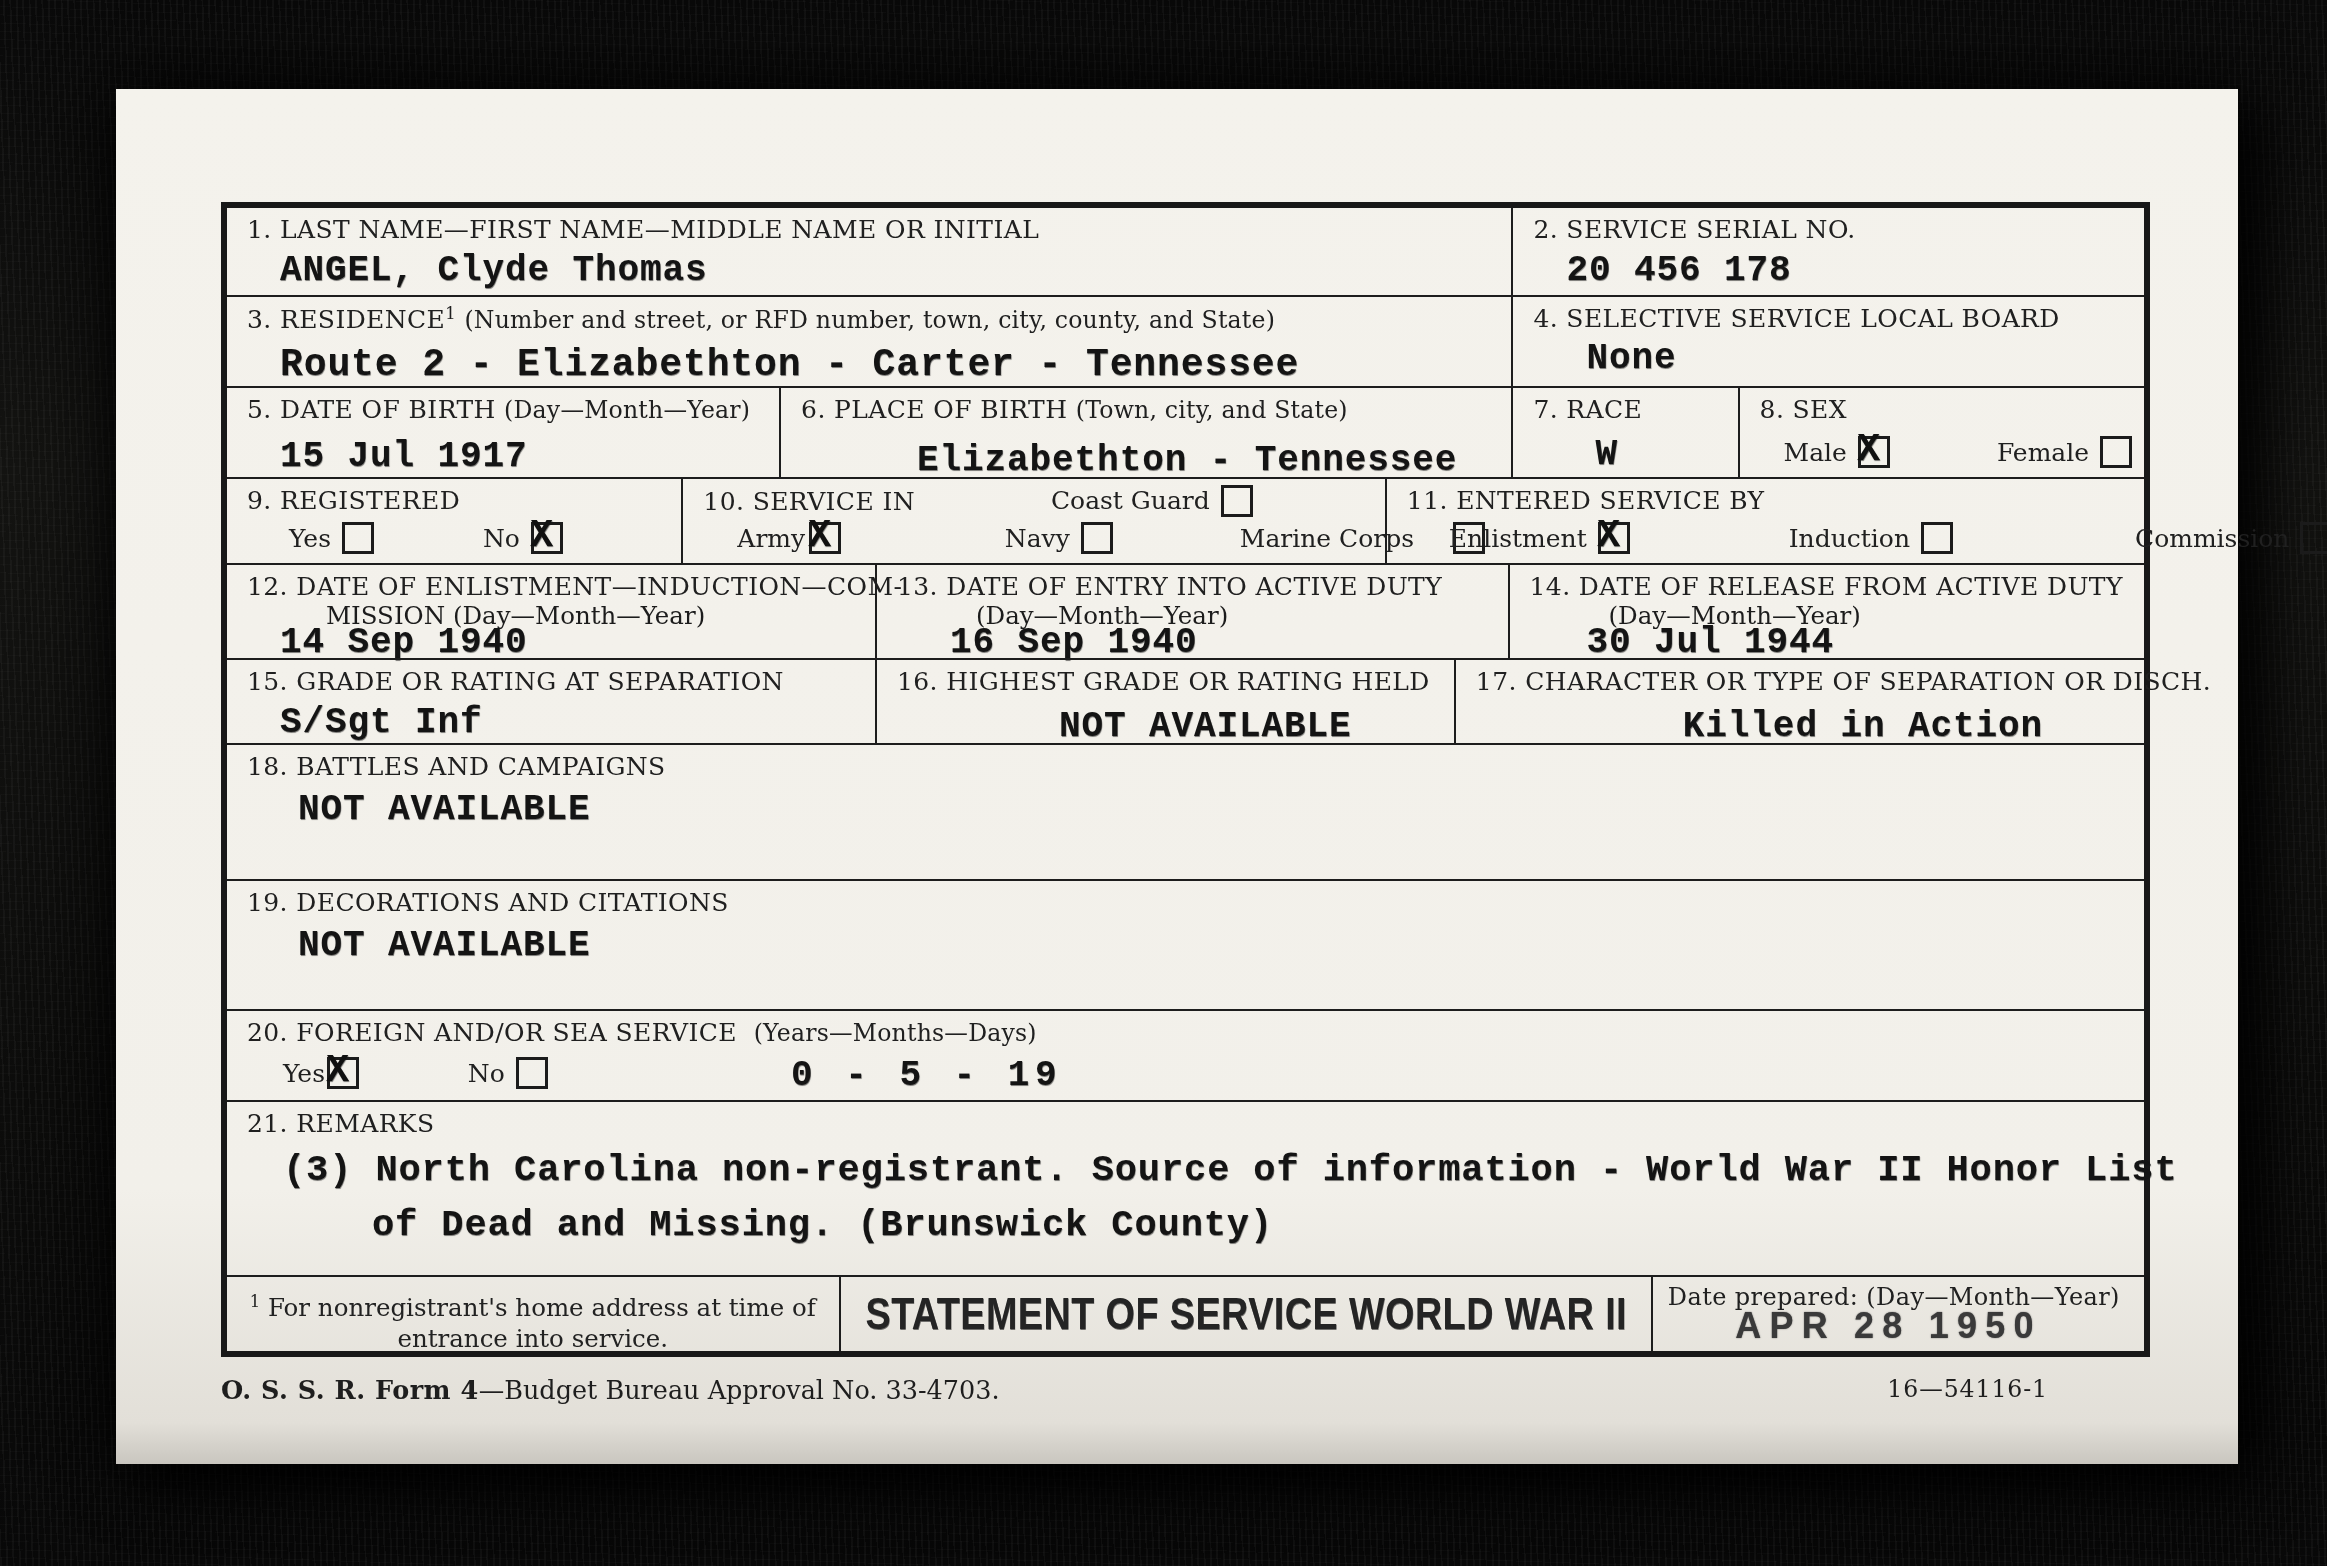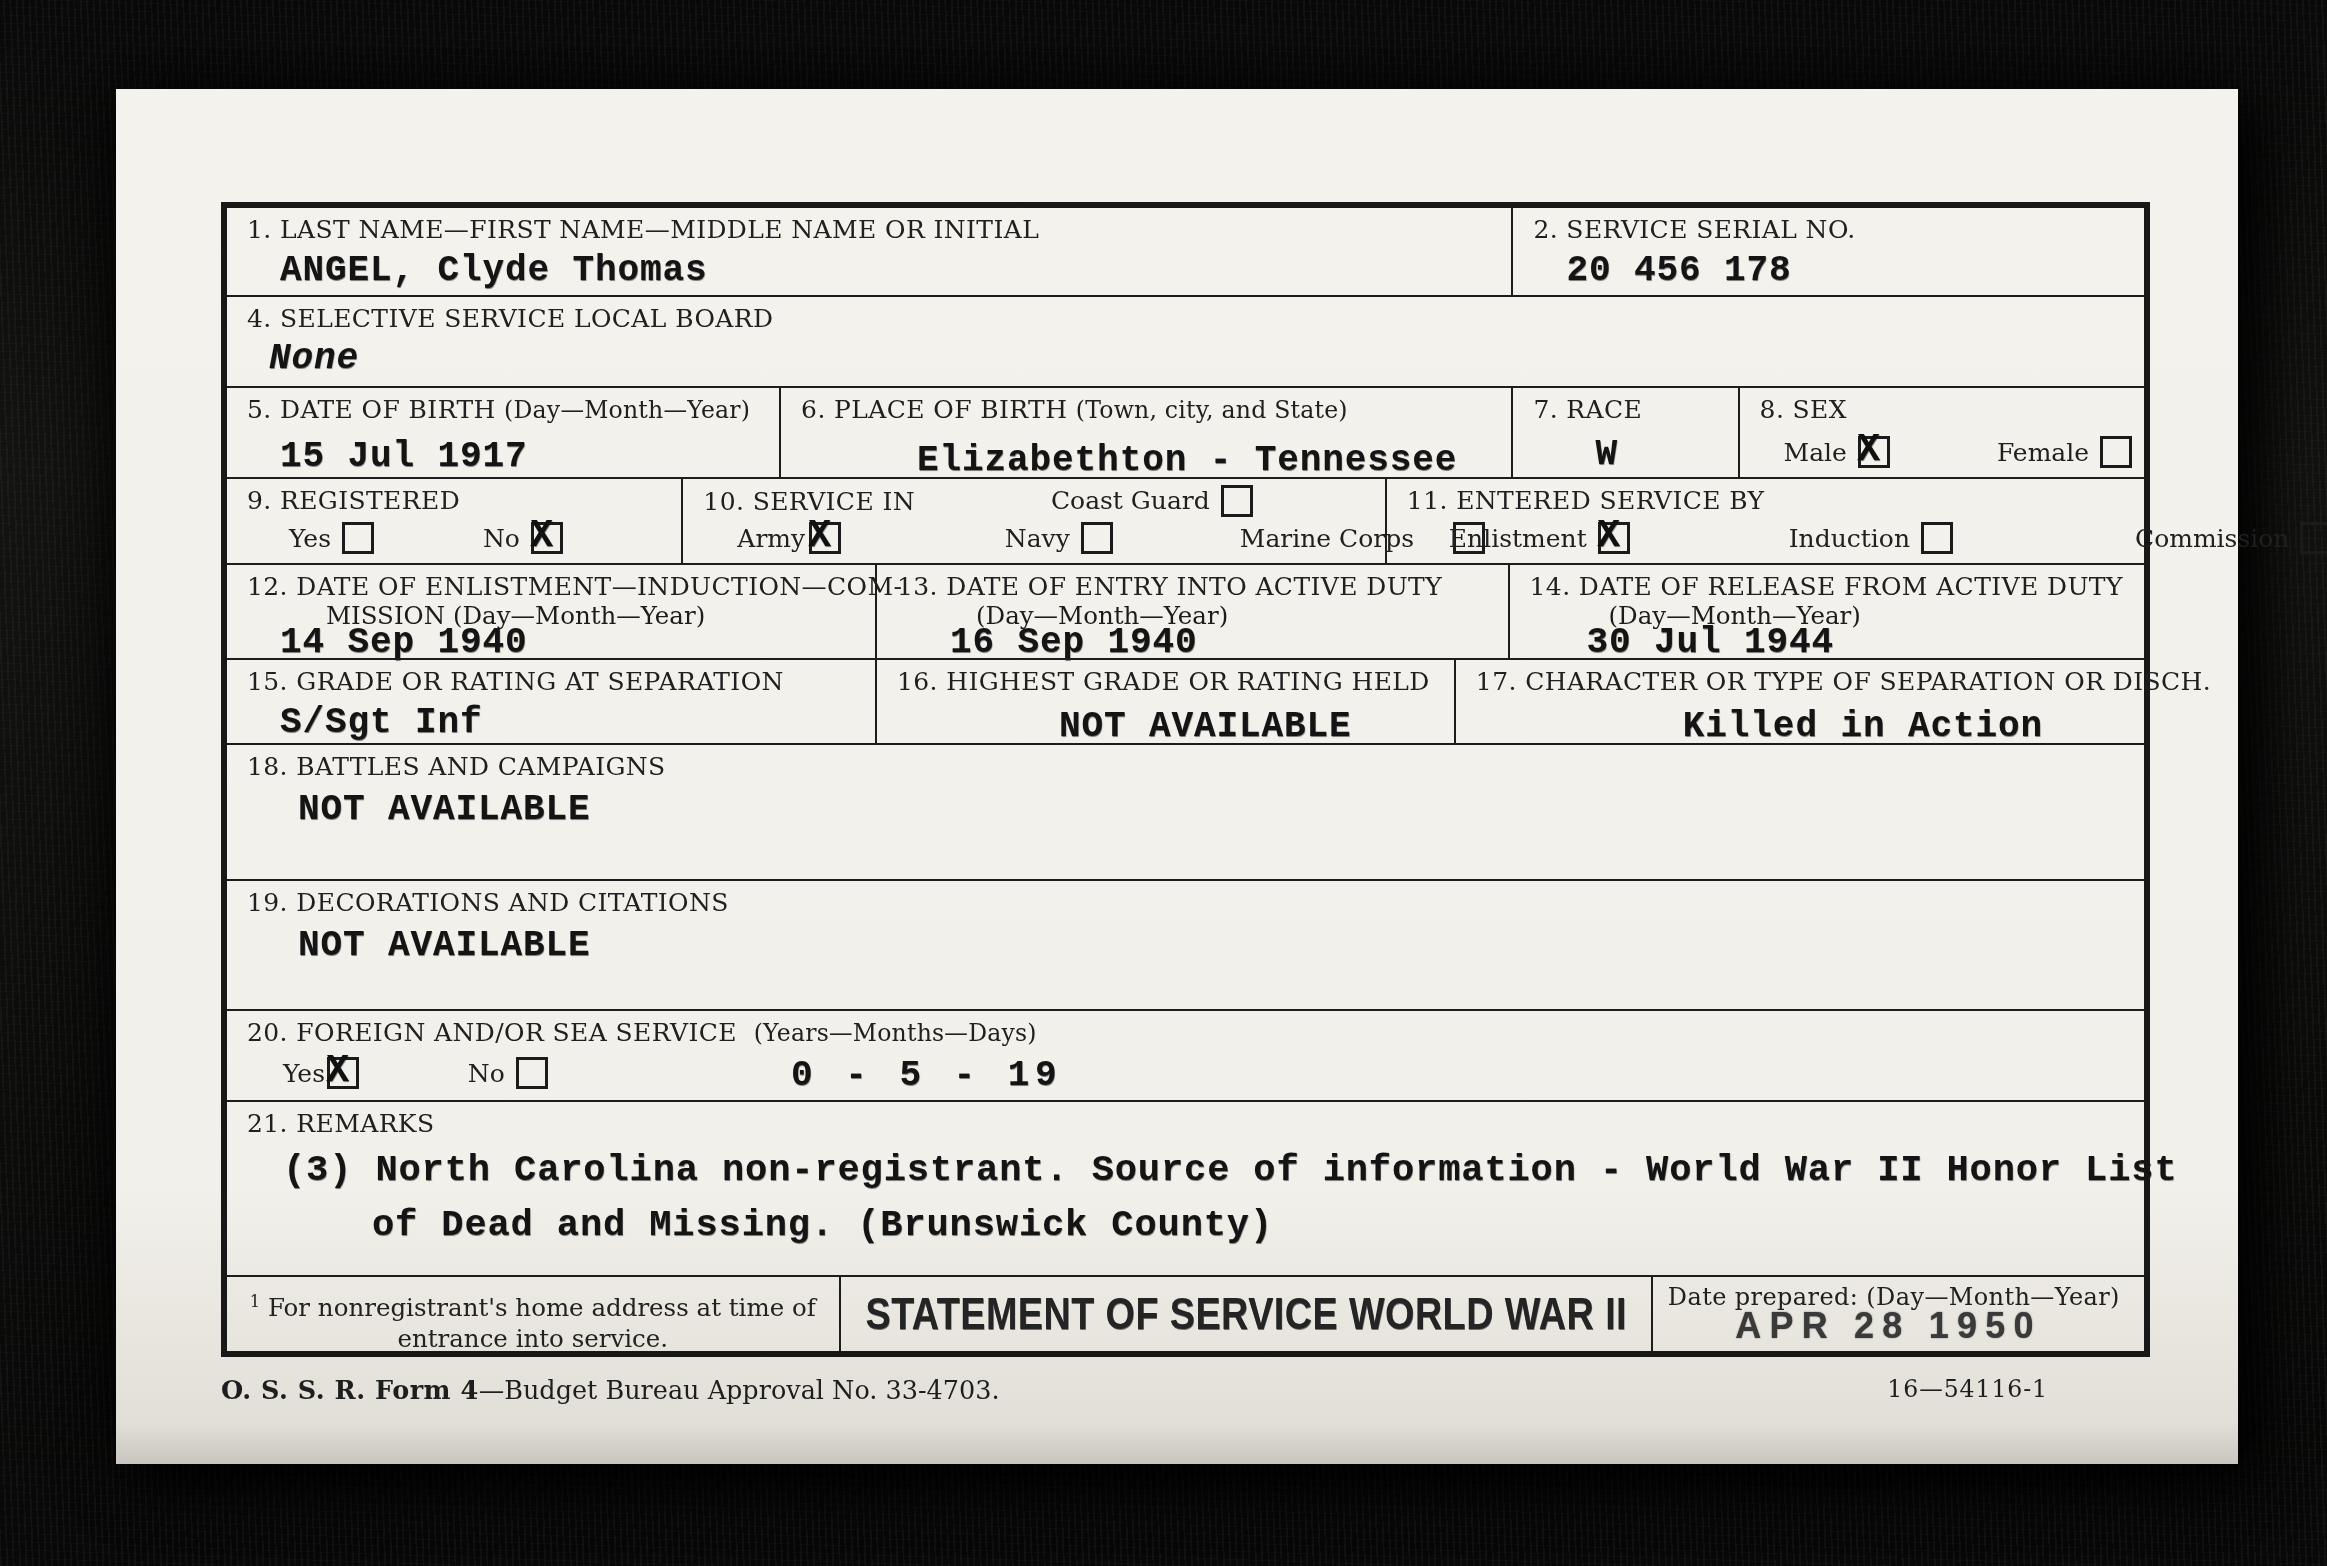--- a/index.html
+++ b/index.html
@@ -96,23 +96,27 @@
           <div class="lbl">1. LAST NAME—FIRST NAME—MIDDLE NAME OR INITIAL</div>
           <div class="typed" style="left:53px;bottom:3.6px;">ANGEL, Clyde Thomas</div>
         </div>
         <div class="cell" style="width:33%">
           <div class="lbl">2. SERVICE SERIAL NO.</div>
           <div class="typed" style="left:53px;bottom:3.6px;">20 456 178</div>
         </div>
       </div>
 
       <div class="row r2">
+        <div class="cell" style="width:67%">
+          <div class="lbl"><span>3. RESIDENCE</span><sup>1</sup>&nbsp;<span class="note">(Number and street, or RFD number, town, city, county, and State)</span></div>
+          <div class="typed" style="left:53px;bottom:0px;font-size:38px;">Route 2 - Elizabethton - Carter - Tennessee</div>
+        </div>
         <div class="cell" style="width:33%">
           <div class="lbl">4. SELECTIVE SERVICE LOCAL BOARD</div>
-          <div class="typed" style="left:42px;bottom:7.3px;font-style:italic;">None</div>
+          <div class="typed" style="left:73px;bottom:7.3px;">None</div>
         </div>
       </div>
 
       <div class="row r3">
         <div class="cell" style="width:28.8%">
           <div class="lbl"><span>5. DATE OF BIRTH</span> <span class="note">(Day—Month—Year)</span></div>
           <div class="typed" style="left:53px;bottom:0px;">15 Jul 1917</div>
         </div>
         <div class="cell" style="width:38.2%">
           <div class="lbl"><span>6. PLACE OF BIRTH</span> <span class="note">(Town, city, and State)</span></div>

